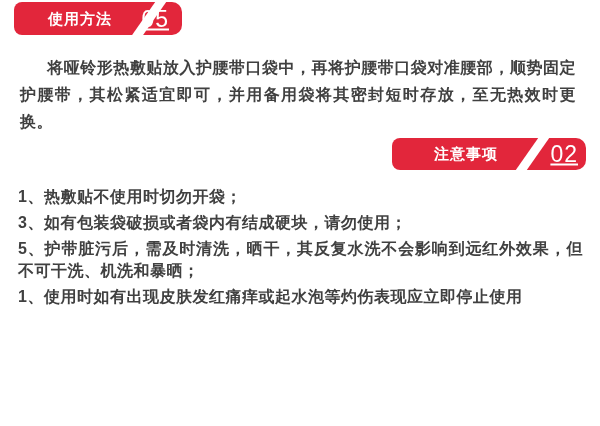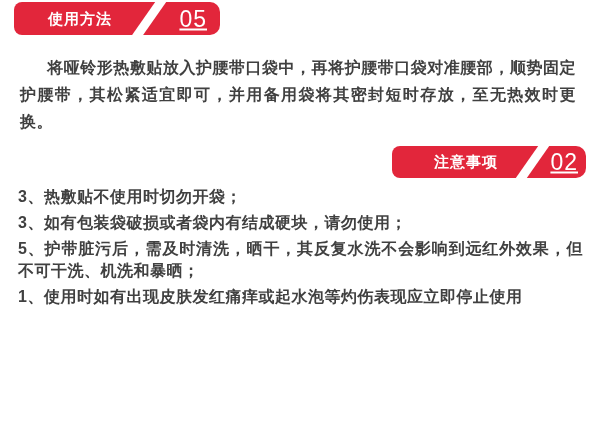--- a/index.html
+++ b/index.html
@@ -18,25 +18,25 @@
     background:#ffffff;
   }
   
   .banner{
     position:absolute;
     height:33px;
     background:var(--red);
     overflow:hidden;
   }
   .banner-usage{
-    left:14px;top:2px;width:206px;
+    left:14px;top:2px;width:168px;
     border-radius:8px 10px 10px 8px;
   }
   .banner-precautions{
-    left:392px;top:146px;width:194px;height:32px;
+    left:392px;top:138px;width:194px;height:32px;
     border-radius:8px 10px 10px 8px;
   }
   .banner-title{
     position:absolute;
     top:50%;transform:translateY(-50%);
     color:#ffffff;
     font-size:15px;
     font-weight:bold;
     letter-spacing:1px;
     white-space:nowrap;
@@ -105,19 +105,19 @@
 
   <p class="usage-paragraph">将哑铃形热敷贴放入护腰带口袋中，再将护腰带口袋对准腰部，顺势固定护腰带，其松紧适宜即可，并用备用袋将其密封短时存放，至无热效时更换。</p>
 
   <div class="banner banner-precautions">
     <span class="banner-title">注意事项</span>
     <span class="banner-slash"></span>
     <span class="banner-number">02</span>
   </div>
 
   <div class="precautions-list">
-    <div class="list-item">3、热敷贴不使用时切勿开袋；</div>
+    <div class="list-item">1、热敷贴不使用时切勿开袋；</div>
     <div class="list-item">3、如有包装袋破损或者袋内有结成硬块，请勿使用；</div>
     <div class="list-item">5、护带脏污后，需及时清洗，晒干，其反复水洗不会影响到远红外效果，但不可干洗、机洗和暴晒；</div>
     <div class="list-item">1、使用时如有出现皮肤发红痛痒或起水泡等灼伤表现应立即停止使用</div>
   </div>
 
 </div>
 
 </body></html>

